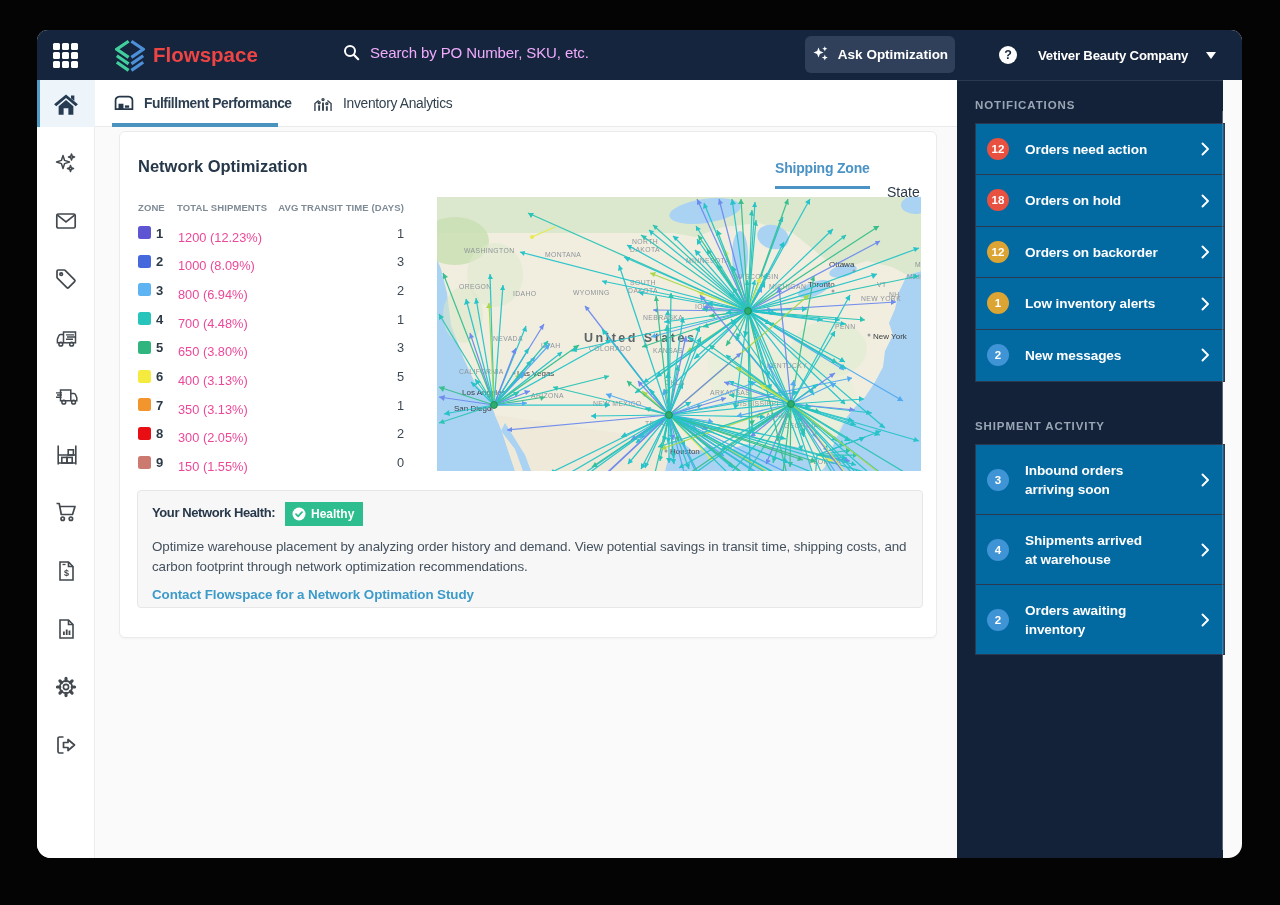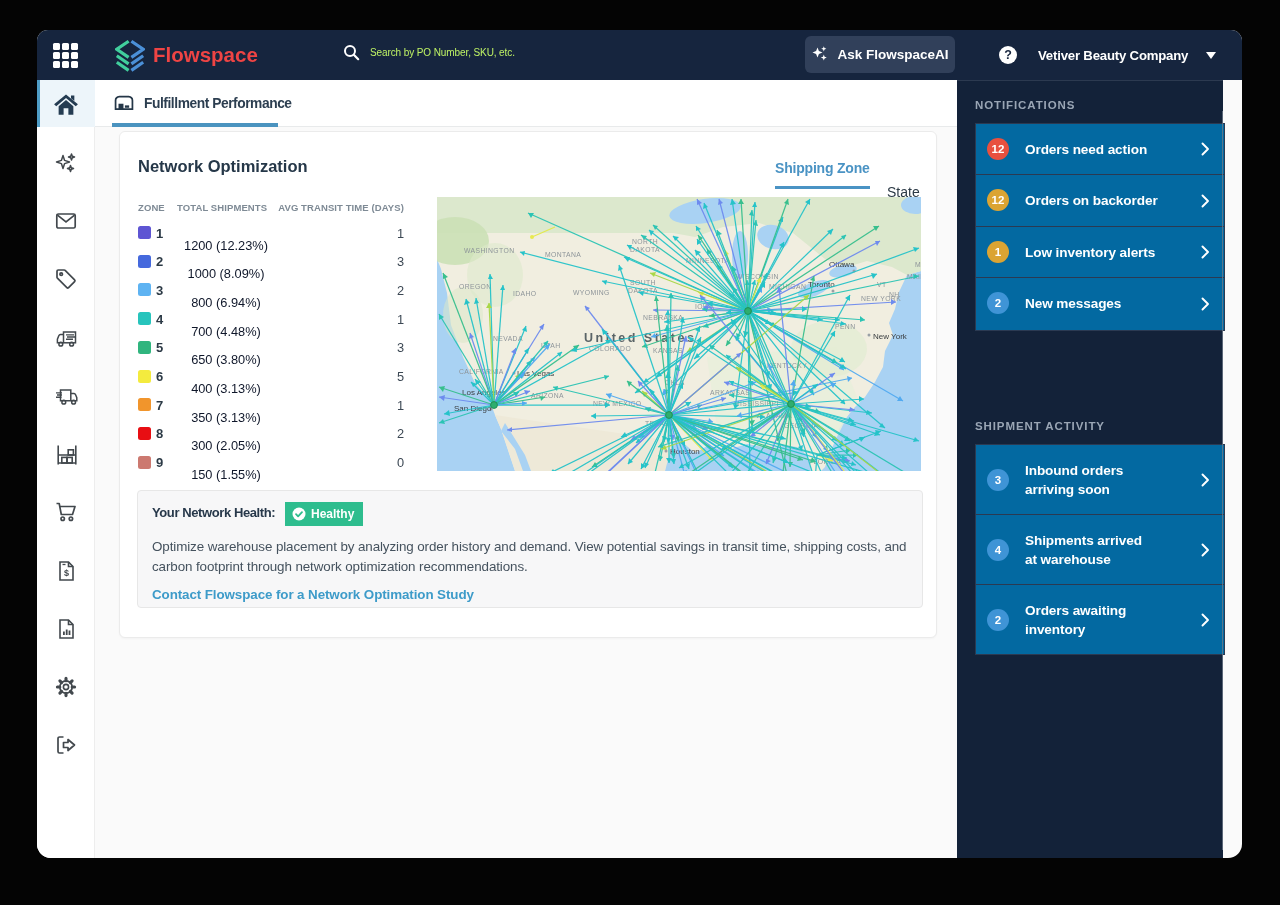--- a/index.html
+++ b/index.html
@@ -8,21 +8,21 @@
 .app { position:absolute; left:37px; top:30px; width:1205px; height:828px;
   border-radius:11px 11px 14px 14px; overflow:hidden; background:#fafafa; }
 
 .nav { position:absolute; left:0; top:0; width:1205px; height:50px; background:#16253e; }
 .grid-ic { position:absolute; left:16px; top:13px; width:25px; height:25px;
   display:grid; grid-template-columns:repeat(3,6.5px); grid-template-rows:repeat(3,6.5px); gap:2.6px; }
 .grid-ic i { background:#fff; border-radius:1.5px; }
 .logo { position:absolute; left:78px; top:9px; height:32px; display:flex; align-items:center; }
 .logo-word { color:#ef4444; font-size:20.5px; font-weight:700; letter-spacing:0px; margin-left:8px; }
 .searchwrap { position:absolute; left:306px; top:14px; display:flex; align-items:center; }
-.search-ph { color:#bef264; font-size:10px; margin-left:10px; letter-spacing:-0.1px; }
+.search-ph { color:#f0abfc; font-size:15px; margin-left:10px; letter-spacing:-0.1px; }
 .askbtn { position:absolute; left:768px; top:6px; width:150px; height:37px; background:#31405a;
   border-radius:6px; display:flex; align-items:center; justify-content:center; color:#fff;
   font-size:13.5px; font-weight:700; }
 .askbtn svg { margin-right:7px; }
 .help { position:absolute; left:962px; top:16px; width:18px; height:18px; border-radius:50%;
   background:#fff; color:#16253e; font-size:12.5px; font-weight:700; text-align:center; line-height:18px; }
 .company { position:absolute; left:1001px; top:0; height:50px; display:flex; align-items:center; white-space:nowrap;
   color:#fff; font-size:13.2px; font-weight:600; letter-spacing:-0.2px; }
 .caret { position:absolute; left:1169px; top:22px; width:0; height:0;
   border-left:5.5px solid transparent; border-right:5.5px solid transparent; border-top:7px solid #fff; }
@@ -44,21 +44,21 @@
 .card { position:absolute; left:24px; top:50.5px; width:818px; height:507px; background:#fff;
   border:1px solid #ebebeb; border-radius:6px; box-shadow:0 1px 2px rgba(0,0,0,0.03); }
 .card-title { position:absolute; left:18px; top:25px; font-size:16.5px; font-weight:700; color:#253748; }
 .tgl-a { position:absolute; left:655px; top:28px; font-size:14px; font-weight:700; color:#4a93c4; letter-spacing:-0.2px; }
 .tgl-a::after { content:""; position:absolute; left:0; top:26.5px; width:100%; height:3px; background:#4a93c4; }
 .tgl-b { position:absolute; left:767px; top:28px; font-size:14px; font-weight:500; color:#2c3a46;margin-top:24px; }
 .thead { position:absolute; top:70px; font-size:9.5px; font-weight:700; color:#7e8a95; letter-spacing:0.1px; }
 .zrow { position:absolute; left:18px; height:14px; }
 .sq { position:absolute; left:0; top:0.5px; width:13px; height:13px; border-radius:2.5px; }
 .zn { position:absolute; left:18px; top:0; font-size:13px; font-weight:700; color:#2c3a46; }
-.zs { position:absolute; left:40px; width:96px; top:12px; font-size:12.8px; color:#0f172a; text-align:center; }
+.zs { position:absolute; left:40px; width:96px; top:4px; font-size:12.8px; color:#ec4899; text-align:left; }
 .zt { position:absolute; left:160px; width:106px; top:0px; font-size:12.8px; color:#3c4854; text-align:right; }
 .mapbox { position:absolute; left:317px; top:65px; width:484px; height:274px; overflow:hidden; }
 .health { position:absolute; left:17px; top:358px; width:786px; height:118px; background:#f7f7f8;
   border:1px solid #e7e7e7; border-radius:4px; }
 .h-label { position:absolute; left:14px; top:14.5px; font-size:13px; font-weight:700; color:#27384a; letter-spacing:-0.4px; }
 .h-badge { position:absolute; left:147px; top:11px; height:24px; background:#2ebd8e; border-radius:0;
   color:#fff; font-size:12px; font-weight:600; display:flex; align-items:center; padding:0 9px 0 7px; }
 .h-badge svg { margin-right:5px; }
 .h-para { position:absolute; left:14px; top:46px; width:765px; font-size:13.4px; color:#45525e; line-height:20px; letter-spacing:-0.1px; }
 .h-link { position:absolute; left:14px; top:96px; font-size:13.4px; font-weight:700; color:#3d9bc9; letter-spacing:-0.1px; }
@@ -108,21 +108,21 @@
           <line x1="10.8" y1="10.8" x2="15.2" y2="15.2" stroke="#fff" stroke-width="2.2" stroke-linecap="round"></line>
         </svg>
       <span class="search-ph">Search by PO Number, SKU, etc.</span>
     </div>
     <div class="askbtn">
       <svg width="19" height="19" viewBox="0 0 19 19" fill="#fff">
         <path d="M6.5 2.5 L7.9 6.1 L11.5 7.5 L7.9 8.9 L6.5 12.5 L5.1 8.9 L1.5 7.5 L5.1 6.1 Z"></path>
         <path d="M12.8 1.2 L13.5 3.1 L15.4 3.8 L13.5 4.5 L12.8 6.4 L12.1 4.5 L10.2 3.8 L12.1 3.1 Z"></path>
         <path d="M12.8 9.6 L13.6 11.8 L15.8 12.6 L13.6 13.4 L12.8 15.6 L12 13.4 L9.8 12.6 L12 11.8 Z"></path>
       </svg>
-      <span>Ask FlowspaceAI</span>
+      <span>Ask Optimization</span>
     </div>
     <div class="help">?</div>
     <div class="company">Vetiver Beauty Company</div>
     <div class="caret"></div>
   </div>
 
   <div class="side">
     <div class="side-active"></div>
     <div class="sicon" style="top:12px;"><svg width="26" height="26" viewBox="0 0 24 24" style="margin-left:-1px;">
           <g fill="#253c52">
@@ -205,20 +205,30 @@
 
   <div class="main">
     <div class="tabbar">
       <div class="tab" style="left:18px;">
         <svg width="22" height="22" viewBox="0 0 24 24" fill="none" stroke="#253748" stroke-width="1.9">
             <path d="M2.8 18.8 V9.2 Q2.8 5.4 7 5 H17 Q21.2 5.4 21.2 9.2 V18.8 Z"></path>
             <rect x="6" y="12.8" width="5.4" height="6" fill="#253748" stroke="none"></rect>
             <rect x="13" y="14.6" width="4.6" height="2.6" fill="#253748" stroke="none"></rect>
           </svg>
         <span>Fulfillment Performance</span>
+      </div>
+      <div class="tab" style="left:217px; font-weight:500; color:#33424e; letter-spacing:-0.3px;">
+        <svg width="22" height="22" viewBox="0 0 24 24" fill="none" stroke="#33424e" stroke-width="1.5">
+            <path d="M3.2 20.8 V12.5 L7.2 9.2 M20.8 20.8 V12.5 L16.8 9.2"></path>
+            <path d="M7.8 20.5 V14.5 M12 20.5 V11.5 M16.2 20.5 V15.5" stroke-width="2.1"></path>
+            <circle cx="7.8" cy="11.7" r="1.1"></circle>
+            <circle cx="12" cy="8.3" r="1.1"></circle>
+            <circle cx="16.2" cy="12.7" r="1.1"></circle>
+          </svg>
+        <span>Inventory Analytics</span>
       </div>
       <div class="tab-underline"></div>
     </div>
     <div class="card">
       <div class="card-title">Network Optimization</div>
       <div class="tgl-a">Shipping Zone</div>
       <div class="tgl-b">State</div>
       <div class="thead" style="left:18px;">ZONE</div>
       <div class="thead" style="left:57px;text-align:right;">TOTAL SHIPMENTS</div>
       <div class="thead" style="left:134px; width:150px; text-align:right; white-space:nowrap;">AVG TRANSIT TIME (DAYS)</div>
@@ -951,20 +961,27 @@
     <div class="p-head" style="top:18px;">NOTIFICATIONS</div>
     <div class="ngroup" style="top:41.5px;">
         <div style="position:relative; height:51.5px; border-bottom:1px solid #2b3a52;">
       <div class="nbadge" style="top:14px; background:#e8503f; line-height:22px;">12</div>
       <div class="ntext" style="top:16px;">Orders need action</div>
       <svg class="chev" style="top:17.5px;" viewBox="0 0 16 16" fill="none" stroke="#fff" stroke-width="1.9" stroke-linecap="round" stroke-linejoin="round">
             <path d="M5.5 2.5 L11 8 L5.5 13.5"></path>
           </svg>
     </div>
 <div style="position:relative; height:51.5px; border-bottom:1px solid #2b3a52;">
+      <div class="nbadge" style="top:14px; background:#e8503f; line-height:22px;">18</div>
+      <div class="ntext" style="top:16px;">Orders on hold</div>
+      <svg class="chev" style="top:17.5px;" viewBox="0 0 16 16" fill="none" stroke="#fff" stroke-width="1.9" stroke-linecap="round" stroke-linejoin="round">
+            <path d="M5.5 2.5 L11 8 L5.5 13.5"></path>
+          </svg>
+    </div>
+<div style="position:relative; height:51.5px; border-bottom:1px solid #2b3a52;">
       <div class="nbadge" style="top:14px; background:#dba433; line-height:22px;">12</div>
       <div class="ntext" style="top:16px;">Orders on backorder</div>
       <svg class="chev" style="top:17.5px;" viewBox="0 0 16 16" fill="none" stroke="#fff" stroke-width="1.9" stroke-linecap="round" stroke-linejoin="round">
             <path d="M5.5 2.5 L11 8 L5.5 13.5"></path>
           </svg>
     </div>
 <div style="position:relative; height:51.5px; border-bottom:1px solid #2b3a52;">
       <div class="nbadge" style="top:14px; background:#dba433; line-height:22px;">1</div>
       <div class="ntext" style="top:16px;">Low inventory alerts</div>
       <svg class="chev" style="top:17.5px;" viewBox="0 0 16 16" fill="none" stroke="#fff" stroke-width="1.9" stroke-linecap="round" stroke-linejoin="round">

